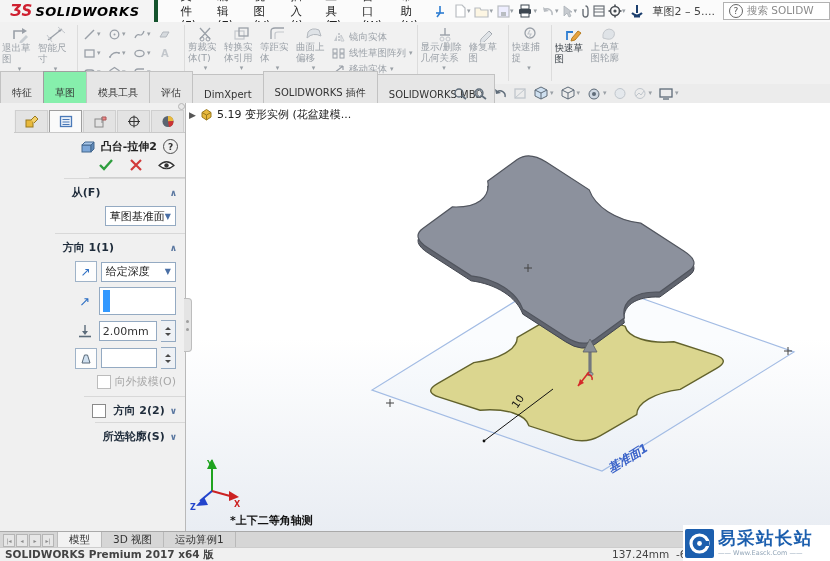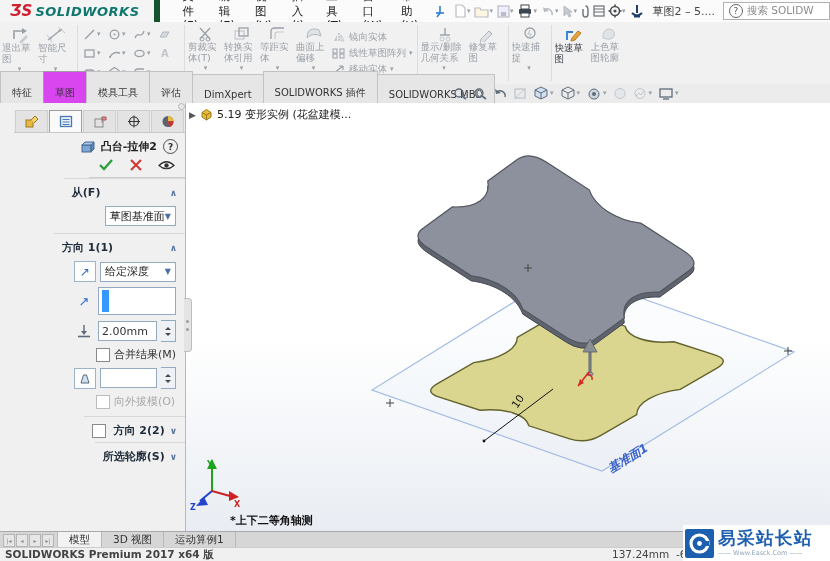--- a/index.html
+++ b/index.html
@@ -3,23 +3,23 @@
 <meta charset="utf-8">
 <style>
   html,body{margin:0;padding:0;}
   body{width:830px;height:561px;position:relative;overflow:hidden;
        font-family:"DejaVu Sans","Liberation Sans",sans-serif;
        background:#f0f0f0;font-size:11px;color:#333;-webkit-font-smoothing:antialiased;}
   
   .titlebar{position:absolute;top:0;left:0;right:0;height:22px;background:#fbfbfb;
             border-bottom:1px solid #e3e3e3;display:flex;align-items:center;}
   .logo{display:flex;align-items:baseline;gap:3px;padding:0 14px 0 10px;height:100%;
-        align-items:center;background:#f4f4f4;border-right:6px solid #14532d;}
+        align-items:center;background:#f4f4f4;border-right:4px solid #14532d;}
   .logo .mark{color:#cf2030;font-weight:bold;font-style:italic;font-size:15px;}
-  .logo .word{color:#0f766e;font-weight:bold;font-style:italic;font-size:13px;letter-spacing:.5px;}
+  .logo .word{color:#000000;font-weight:bold;font-style:italic;font-size:13px;letter-spacing:.5px;}
   .menus{display:flex;gap:4px;margin-left:16px;}
   .menu-item{padding:2px 7px;font-size:11.5px;color:#222;}
   .pin{margin-left:6px;width:18px;text-align:center;}
   .qt{display:flex;align-items:center;margin-left:6px;gap:1px;}
   .qt .btn{display:flex;align-items:center;padding:1px 1px;}
   .qt svg{display:block;}
   .dd{font-size:7px;color:#9aa0a6;margin:0 1px 0 0;}
   .doctitle{margin-left:8px;font-size:11px;color:#444;white-space:nowrap;}
   .searchbox{margin-left:8px;height:16px;border:1px solid #b2b2b2;background:#fff;
              display:flex;align-items:center;gap:4px;padding:0 5px;width:95px;flex:none;}
@@ -38,21 +38,21 @@
            border-radius:1px;padding-top:3px;}
   .grid{display:grid;grid-template-columns:repeat(4,25px);grid-auto-rows:19px;align-content:center;}
   .gcell{display:flex;align-items:center;gap:1px;padding-left:2px;}
   .rbn-col{display:flex;flex-direction:column;justify-content:center;gap:1px;}
   .rbn-row{display:flex;align-items:center;gap:3px;font-size:9.5px;color:#9ba1a8;height:15px;white-space:nowrap;}
   
   .cmdtabs{position:absolute;top:84px;left:0;right:0;height:19px;background:#ececec;
            display:flex;align-items:flex-end;border-bottom:1px solid #cfcfcf;}
   .ctab{font-size:10px;color:#333;padding:14px 11px 3px;border:1px solid #c2c2c2;border-bottom:none;
         background:#e6e6e6;margin-right:-1px;white-space:nowrap;}
-  .ctab.active{background:#d946ef;border-color:#9f9f9f;}
+  .ctab.active{background:#86efac;border-color:#9f9f9f;}
   .headsup{position:absolute;top:86px;left:452px;display:flex;align-items:center;gap:3px;}
   .hu{display:flex;align-items:center;gap:1px;padding:0 1px;}
   
   .main{position:absolute;top:103px;left:0;height:428px;right:0;display:flex;}
   .panel{width:185px;flex:none;background:#f0f0f0;border-right:1px solid #b9b9b9;
          display:flex;flex-direction:column;font-size:11px;position:relative;align-items:flex-end;}
   .pm-splitter{height:7px;display:flex;align-items:center;justify-content:center;}
   .pm-splitter i{width:5px;height:5px;border-radius:50%;border:1px solid #b5b5b5;background:#e8e8e8;}
   .pm-tabs{display:flex;height:22px;border-bottom:1px solid #c9c9c9;background:#ececec;padding-left:1px;}
   .pm-tab{width:31px;display:flex;align-items:center;justify-content:center;border:1px solid #cfcfcf;
@@ -637,24 +637,20 @@
             </svg>
           </span>
         <div class="pm-input">
           <span>2.00mm</span>
         </div>
         <span class="spin">
             <b class="up"></b>
             <b class="dn"></b>
           </span>
       </div>
-      <div class="pm-row" style="padding-left:27px;">
-        <span class="chk"></span>
-        <span>合并结果(M)</span>
-      </div>
       <div class="pm-row">
         <span class="pm-iconbtn">
           <svg width="14" height="13">
               <path d="M3,11 h8 l-2.5,-8 h-3 z" fill="#cfe0f0" stroke="#5b6b7a"></path>
             </svg>
           </span>
         <div class="pm-input"></div>
         <span class="spin">
             <b class="up"></b>
             <b class="dn"></b>

